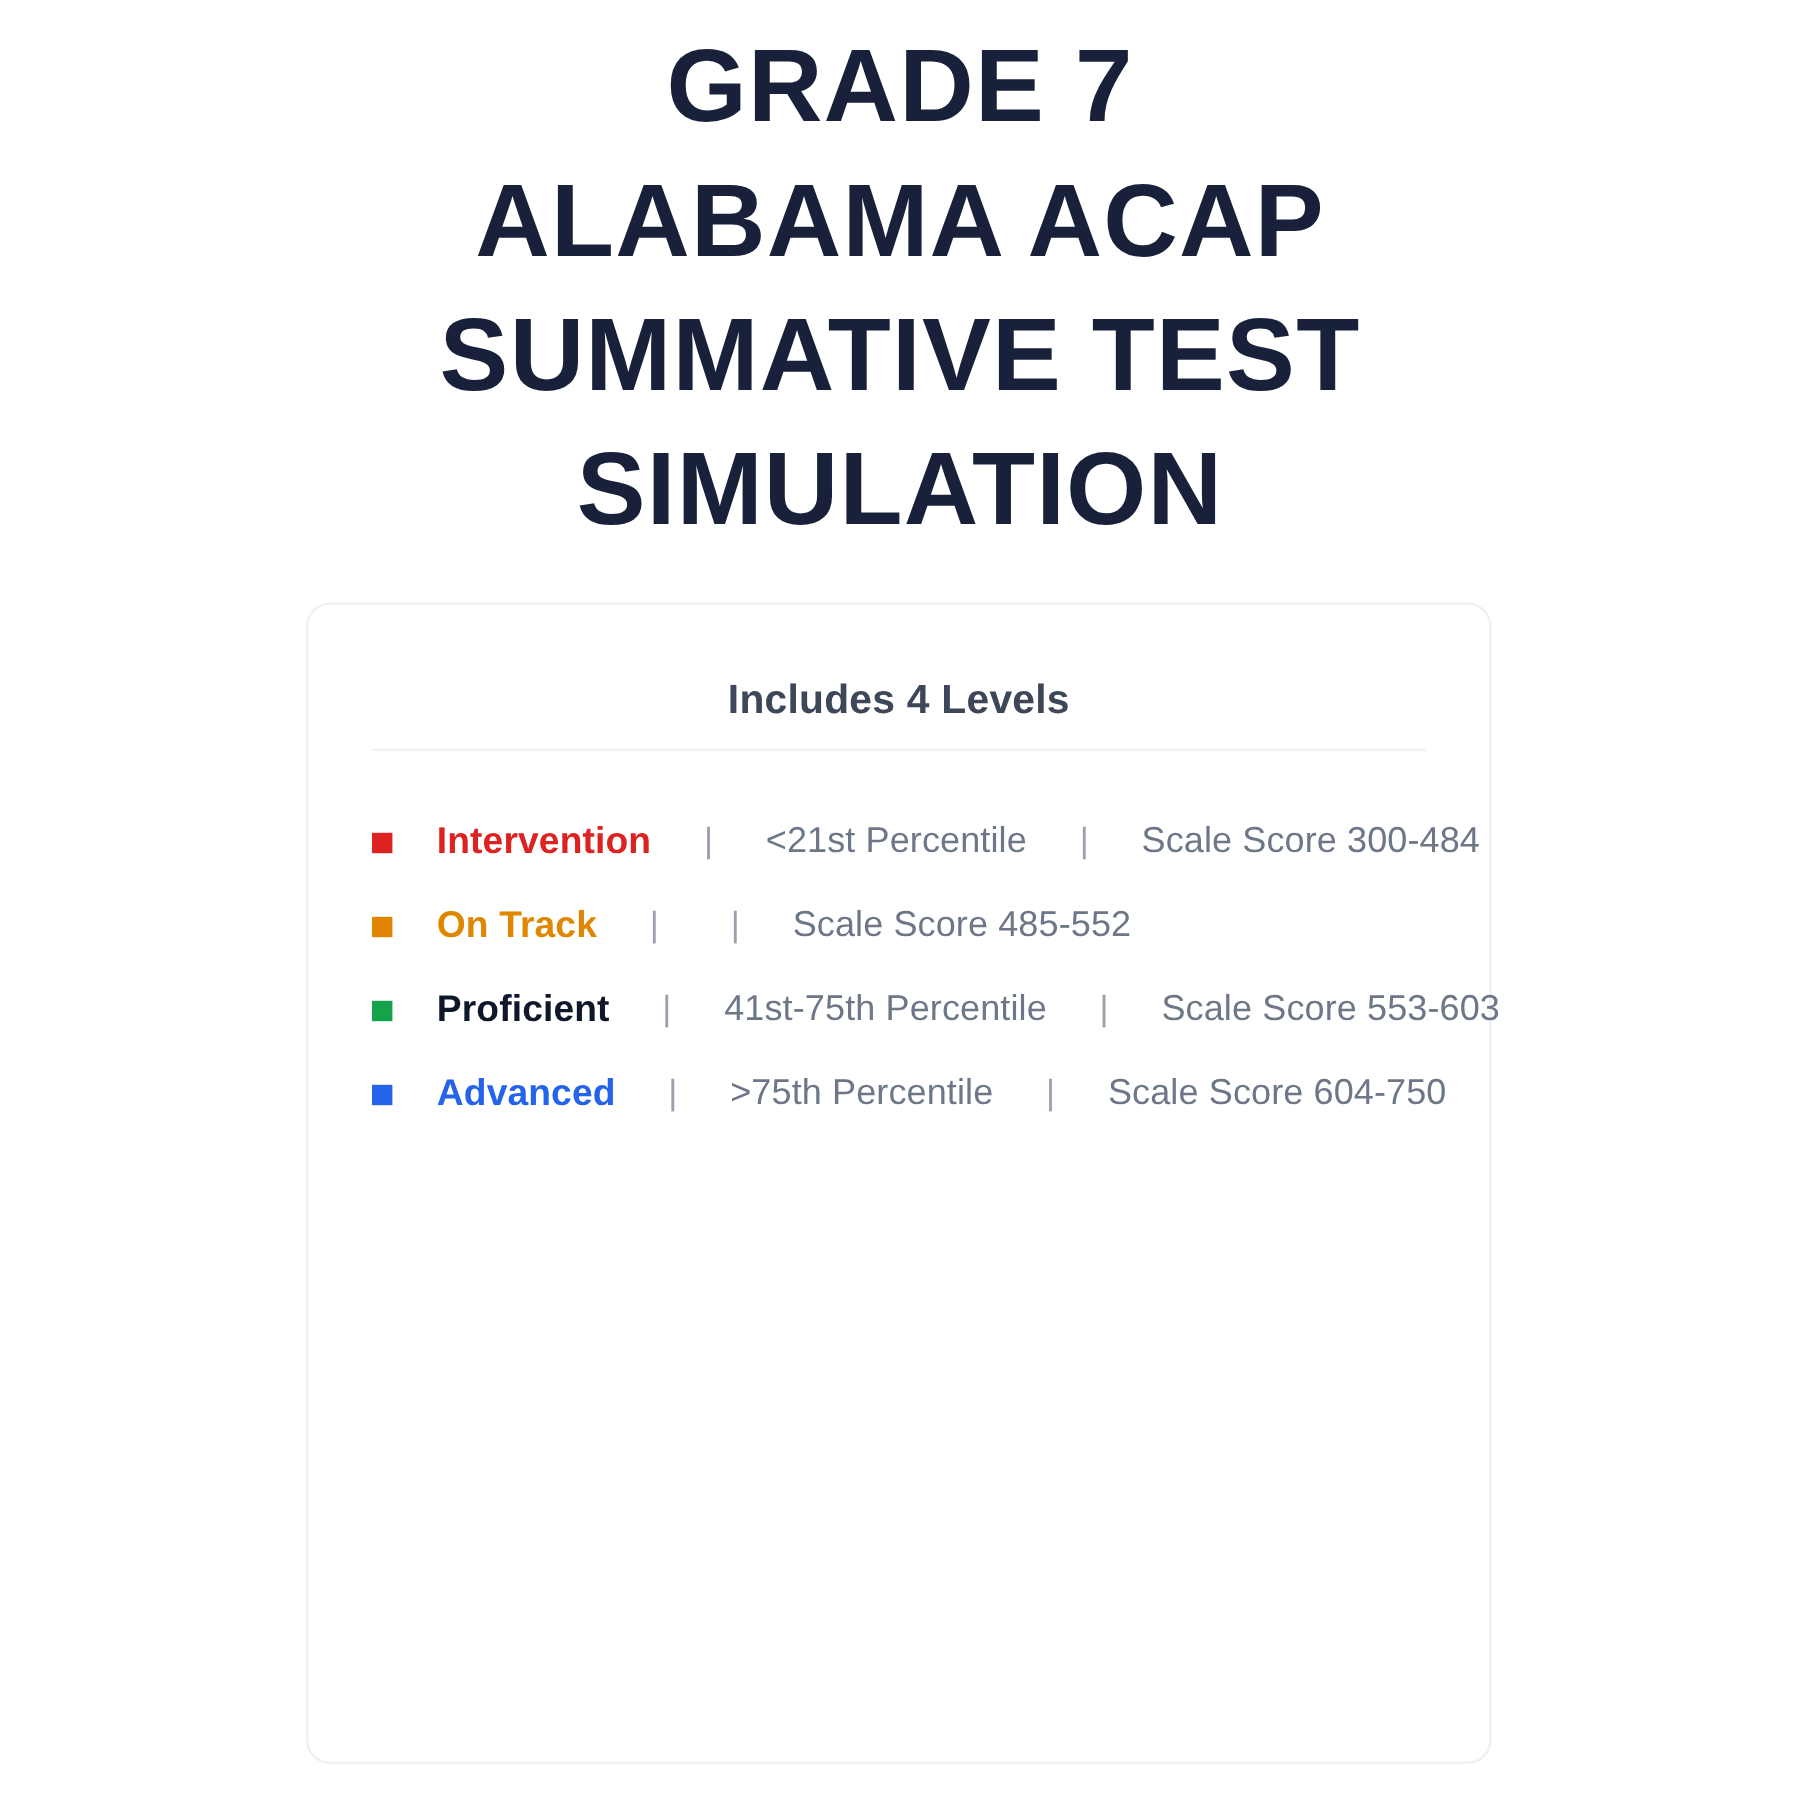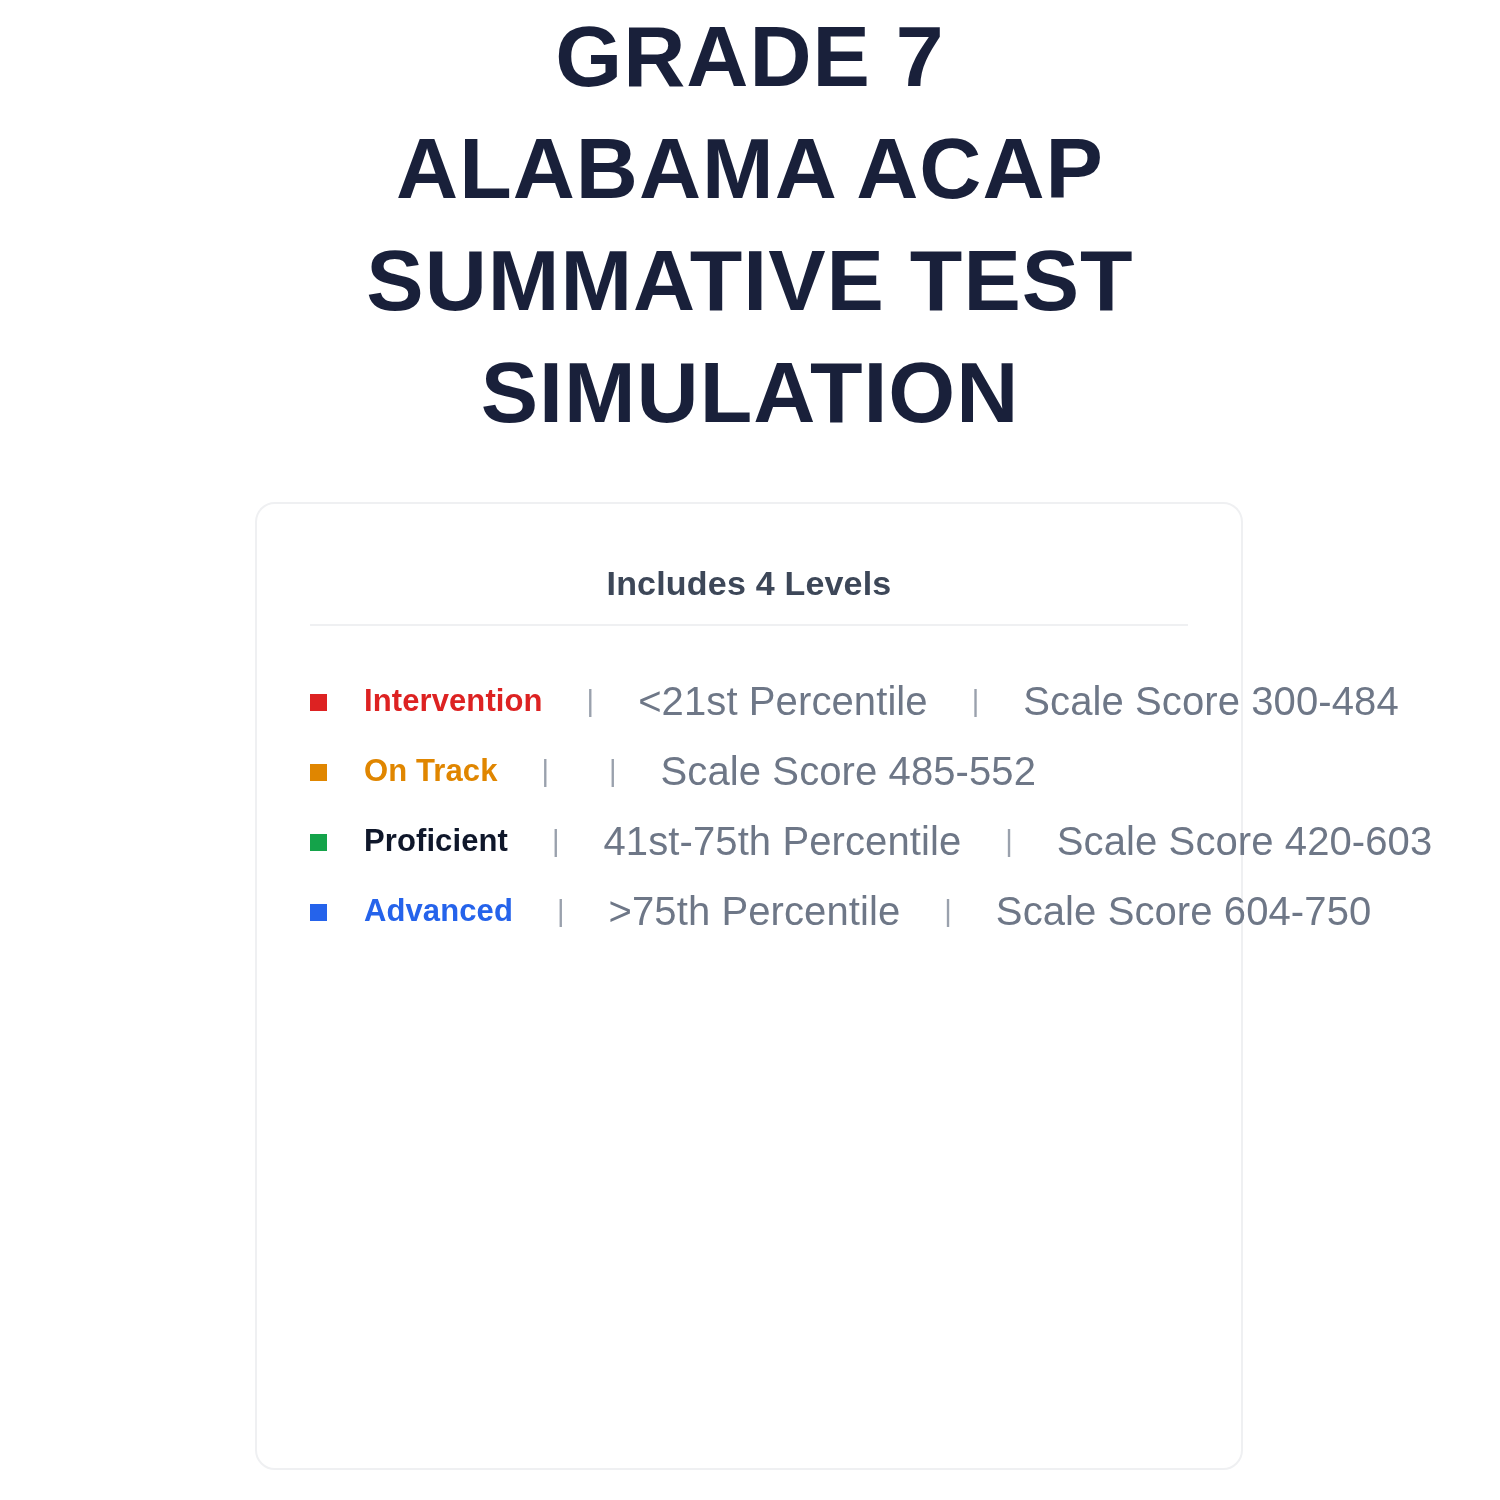--- a/index.html
+++ b/index.html
@@ -18,21 +18,21 @@
   .page {
     position: relative;
     width: 1500px;
     height: 1500px;
   }
 
   
   .title-block {
     position: absolute;
     left: 0;
-    top: 0;
+    top: 16px;
     width: 1500px;
     text-align: center;
   }
   .title-line {
     display: block;
     font-family: "Liberation Sans", sans-serif;
     font-size: 86px;
     line-height: 112px;
     font-weight: 700;
     letter-spacing: 1px;
@@ -111,21 +111,21 @@
 
   .level-sep {
     font-size: 29px;
     line-height: 36px;
     font-weight: 400;
     color: #9aa1ad;
     padding: 0 16px;
   }
 
   .level-detail {
-    font-size: 40px;
+    font-size: 30px;
     line-height: 36px;
     font-weight: 400;
     color: #6e7787;
     letter-spacing: 0.1px;
   }
 
   
   .c-intervention { color: #dd2222; }
   .s-intervention { background: #dd2222; }
   .c-ontrack      { color: #e08600; }
@@ -171,21 +171,21 @@
         <span class="level-sep">|</span>
         <span class="level-detail">Scale Score 485-552</span>
       </div>
 
       <div class="level-row">
         <span class="level-swatch s-proficient"></span>
         <span class="level-name c-proficient">Proficient</span>
         <span class="level-sep">|</span>
         <span class="level-detail">41st-75th Percentile</span>
         <span class="level-sep">|</span>
-        <span class="level-detail">Scale Score 420-603</span>
+        <span class="level-detail">Scale Score 553-603</span>
       </div>
 
       <div class="level-row">
         <span class="level-swatch s-advanced"></span>
         <span class="level-name c-advanced">Advanced</span>
         <span class="level-sep">|</span>
         <span class="level-detail">&gt;75th Percentile</span>
         <span class="level-sep">|</span>
         <span class="level-detail">Scale Score 604-750</span>
       </div>

